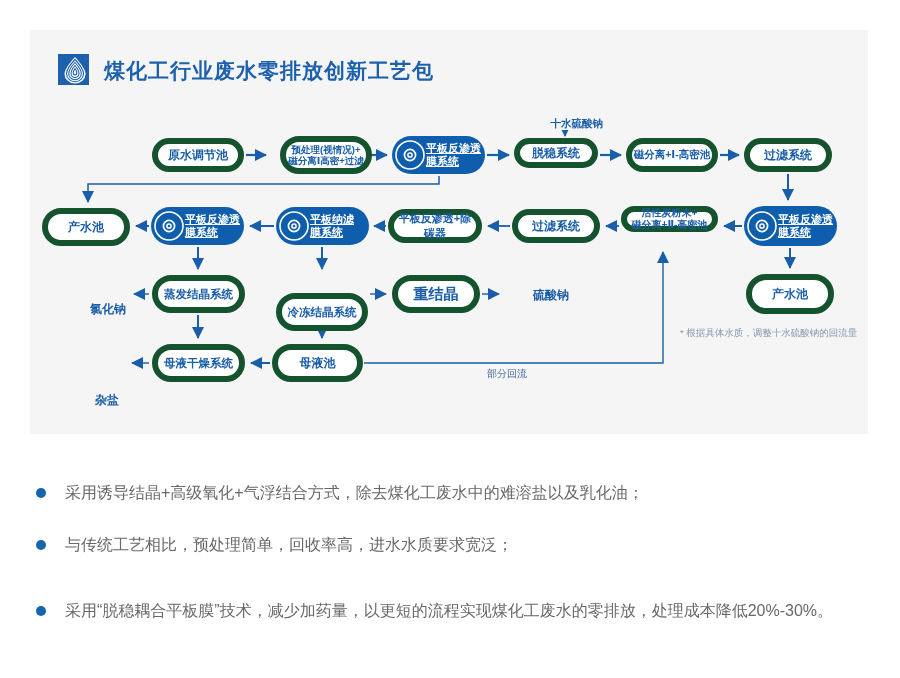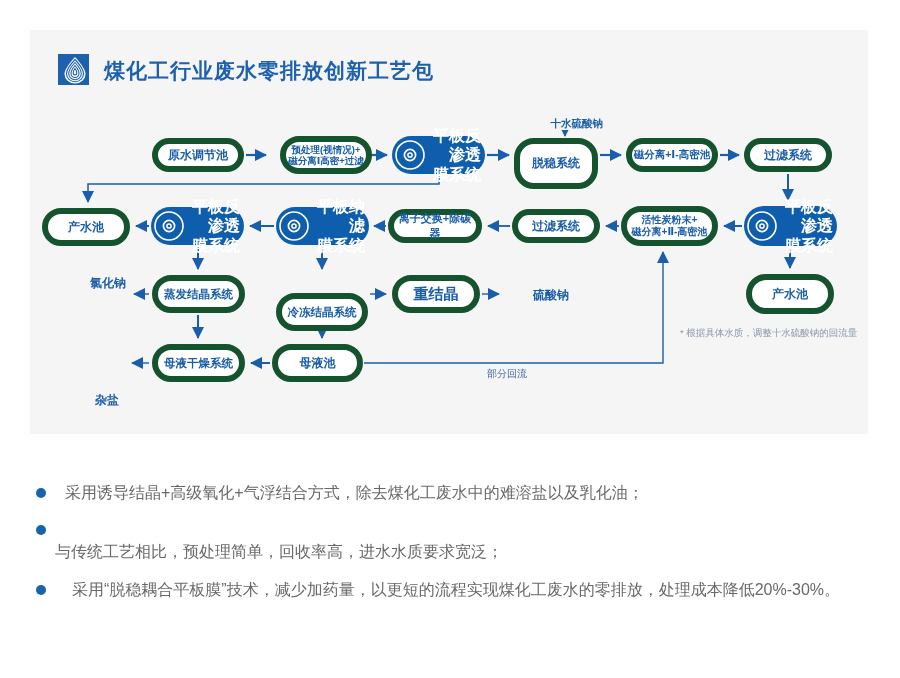--- a/index.html
+++ b/index.html
@@ -14,21 +14,21 @@
   .title{position:absolute;left:104px;top:57px;font-size:21px;font-weight:bold;color:#1d61ae;letter-spacing:1px;}
 
   
   svg.wires{position:absolute;left:0;top:0;width:900px;height:678px;pointer-events:none;}
 
   
   .node{position:absolute;box-sizing:border-box;display:flex;align-items:center;justify-content:center;
         text-align:center;border-radius:20px;z-index:2;}
   .node.white{background:#ffffff;border:6px solid #14532d;color:#1a5da8;font-weight:bold;}
   .node.solid{background:#0f5ead;color:#ffffff;font-weight:bold;justify-content:flex-start;padding-left:2px;}
-  .solid .ntext{flex:1;text-align:right;font-size:16px;line-height:1.2;padding-right:4px;}
+  .solid .ntext{flex:1;text-align:left;font-size:11px;line-height:1.2;padding-right:4px;text-decoration:underline;}
   .two{line-height:1.2;}
   .disc{flex:0 0 auto;display:block;}
 
   .flowlabel{position:absolute;color:#1a5da8;font-weight:bold;z-index:2;}
   .small-note{position:absolute;color:#8a97ad;font-size:9.5px;z-index:2;}
   .reflux{position:absolute;color:#44679a;font-size:10px;z-index:2;}
 
   
   .bullet{position:absolute;left:36px;width:830px;display:flex;align-items:flex-start;z-index:2;}
   .bullet .dot{flex:0 0 auto;width:10px;height:10px;border-radius:50%;background:#1565ad;margin-top:12px;}
@@ -111,21 +111,21 @@
   <div class="node solid" style="left:392px;top:136px;width:93px;height:38px;">
     <svg class="disc" width="32" height="32" viewBox="0 0 32 32">
       <circle cx="16" cy="16" r="14" fill="#0f5ead" stroke="#ffffff" stroke-width="1.6"></circle>
       <circle cx="16" cy="16" r="5.6" fill="none" stroke="#ffffff" stroke-width="1.7"></circle>
       <circle cx="16" cy="16" r="2.1" fill="none" stroke="#ffffff" stroke-width="1.5"></circle>
     </svg>
     <span class="ntext"><span>平板反渗透</span><br>
     <span>膜系统</span></span>
   </div>
 
-  <div class="node white" style="left:514px;top:138px;width:84px;height:51px;font-size:12px;">
+  <div class="node white" style="left:514px;top:138px;width:84px;height:30px;font-size:12px;">
     <span>脱稳系统</span>
   </div>
 
   <div class="node white" style="left:626px;top:138px;width:92px;height:34px;font-size:10.5px;">
     <span>磁分离+Ⅰ-高密池</span>
   </div>
 
   <div class="node white" style="left:744px;top:138px;width:88px;height:34px;font-size:12px;">
     <span>过滤系统</span>
   </div>
@@ -150,28 +150,28 @@
     <svg class="disc" width="32" height="32" viewBox="0 0 32 32">
       <circle cx="16" cy="16" r="14" fill="#0f5ead" stroke="#ffffff" stroke-width="1.6"></circle>
       <circle cx="16" cy="16" r="5.6" fill="none" stroke="#ffffff" stroke-width="1.7"></circle>
       <circle cx="16" cy="16" r="2.1" fill="none" stroke="#ffffff" stroke-width="1.5"></circle>
     </svg>
     <span class="ntext"><span>平板纳滤</span><br>
     <span>膜系统</span></span>
   </div>
 
   <div class="node white" style="left:388px;top:209px;width:94px;height:34px;font-size:11px;">
-    <span>离子交换+除碳器</span>
+    <span>平板反渗透+除碳器</span>
   </div>
 
   <div class="node white" style="left:512px;top:209px;width:88px;height:34px;font-size:12px;">
     <span>过滤系统</span>
   </div>
 
-  <div class="node white two" style="left:621px;top:206px;width:97px;height:40px;font-size:10px;">
+  <div class="node white two" style="left:621px;top:206px;width:97px;height:26px;font-size:10px;">
     <span><span>活性炭粉末+</span><br>
     <span>磁分离+Ⅱ-高密池</span></span>
   </div>
 
   <div class="node solid" style="left:744px;top:206px;width:93px;height:40px;">
     <svg class="disc" width="32" height="32" viewBox="0 0 32 32">
       <circle cx="16" cy="16" r="14" fill="#0f5ead" stroke="#ffffff" stroke-width="1.6"></circle>
       <circle cx="16" cy="16" r="5.6" fill="none" stroke="#ffffff" stroke-width="1.7"></circle>
       <circle cx="16" cy="16" r="2.1" fill="none" stroke="#ffffff" stroke-width="1.5"></circle>
     </svg>
@@ -188,43 +188,43 @@
   </div>
 
   <div class="node white" style="left:276px;top:275px;width:92px;height:38px;font-size:11.5px;margin-top:18px;">
     <span>冷冻结晶系统</span>
   </div>
 
   <div class="node white" style="left:392px;top:275px;width:88px;height:38px;font-size:15px;">
     <span>重结晶</span>
   </div>
 
-  <div class="flowlabel" style="left:90px;top:275px;font-size:12px;">氯化钠</div>
+  <div class="flowlabel" style="left:90px;top:301px;font-size:12px;">氯化钠</div>
   <div class="flowlabel" style="left:505px;top:287px;font-size:12px;margin-left:28px;">硫酸钠</div>
 
   <div class="node white" style="left:152px;top:344px;width:93px;height:38px;font-size:11.5px;">
     <span>母液干燥系统</span>
   </div>
 
   <div class="node white" style="left:272px;top:344px;width:91px;height:38px;font-size:12px;">
     <span>母液池</span>
   </div>
 
   <div class="flowlabel" style="left:95px;top:356px;font-size:12px;margin-top:36px;">杂盐</div>
 
   <div class="reflux" style="left:487px;top:367px;">部分回流</div>
 
   <div class="small-note" style="left:680px;top:327px;">* 根据具体水质，调整十水硫酸钠的回流量</div>
 
   <div class="bullet" style="top:476px;">
     <span class="dot"></span>
     <span class="btext">采用诱导结晶+高级氧化+气浮结合方式，除去煤化工废水中的难溶盐以及乳化油；</span>
   </div>
-  <div class="bullet" style="top:513px;flex-direction:column;">
+  <div class="bullet" style="top:528px;">
     <span class="dot"></span>
     <span class="btext">与传统工艺相比，预处理简单，回收率高，进水水质要求宽泛；</span>
   </div>
-  <div class="bullet" style="top:573px;gap:7px;">
+  <div class="bullet" style="top:594px;">
     <span class="dot"></span>
     <span class="btext">采用“脱稳耦合平板膜”技术，减少加药量，以更短的流程实现煤化工废水的零排放，处理成本降低20%-30%。</span>
   </div>
 
 </div>
 
 </body></html>

